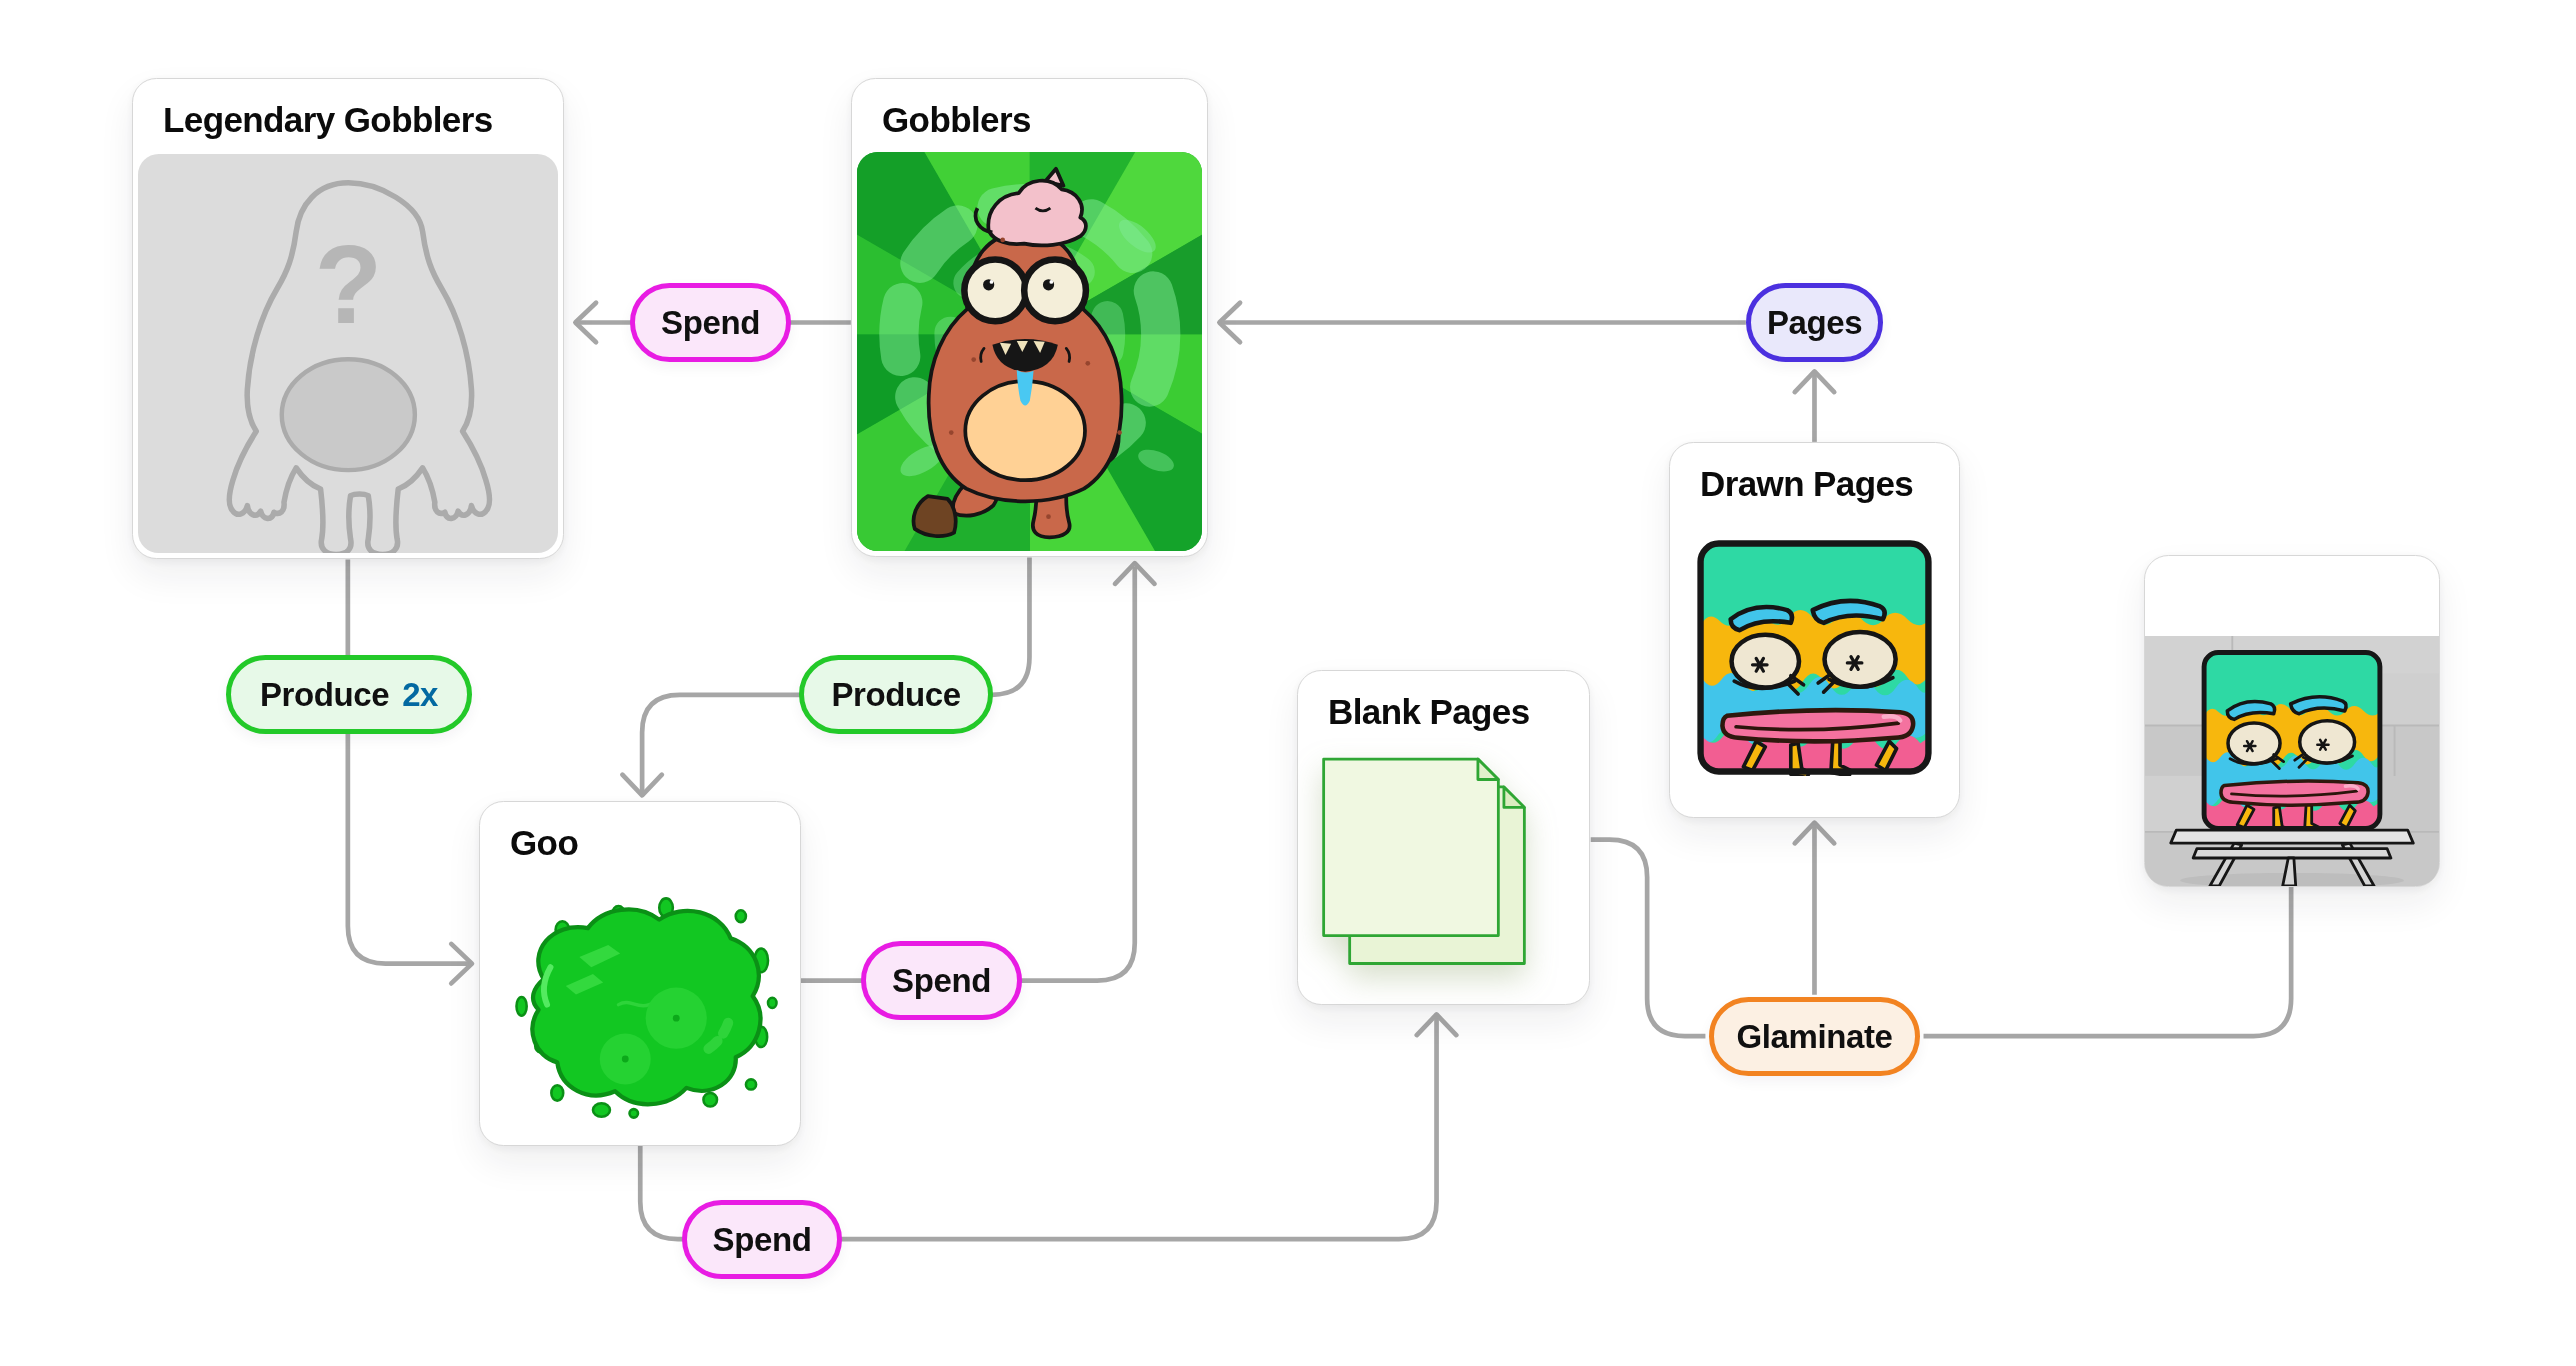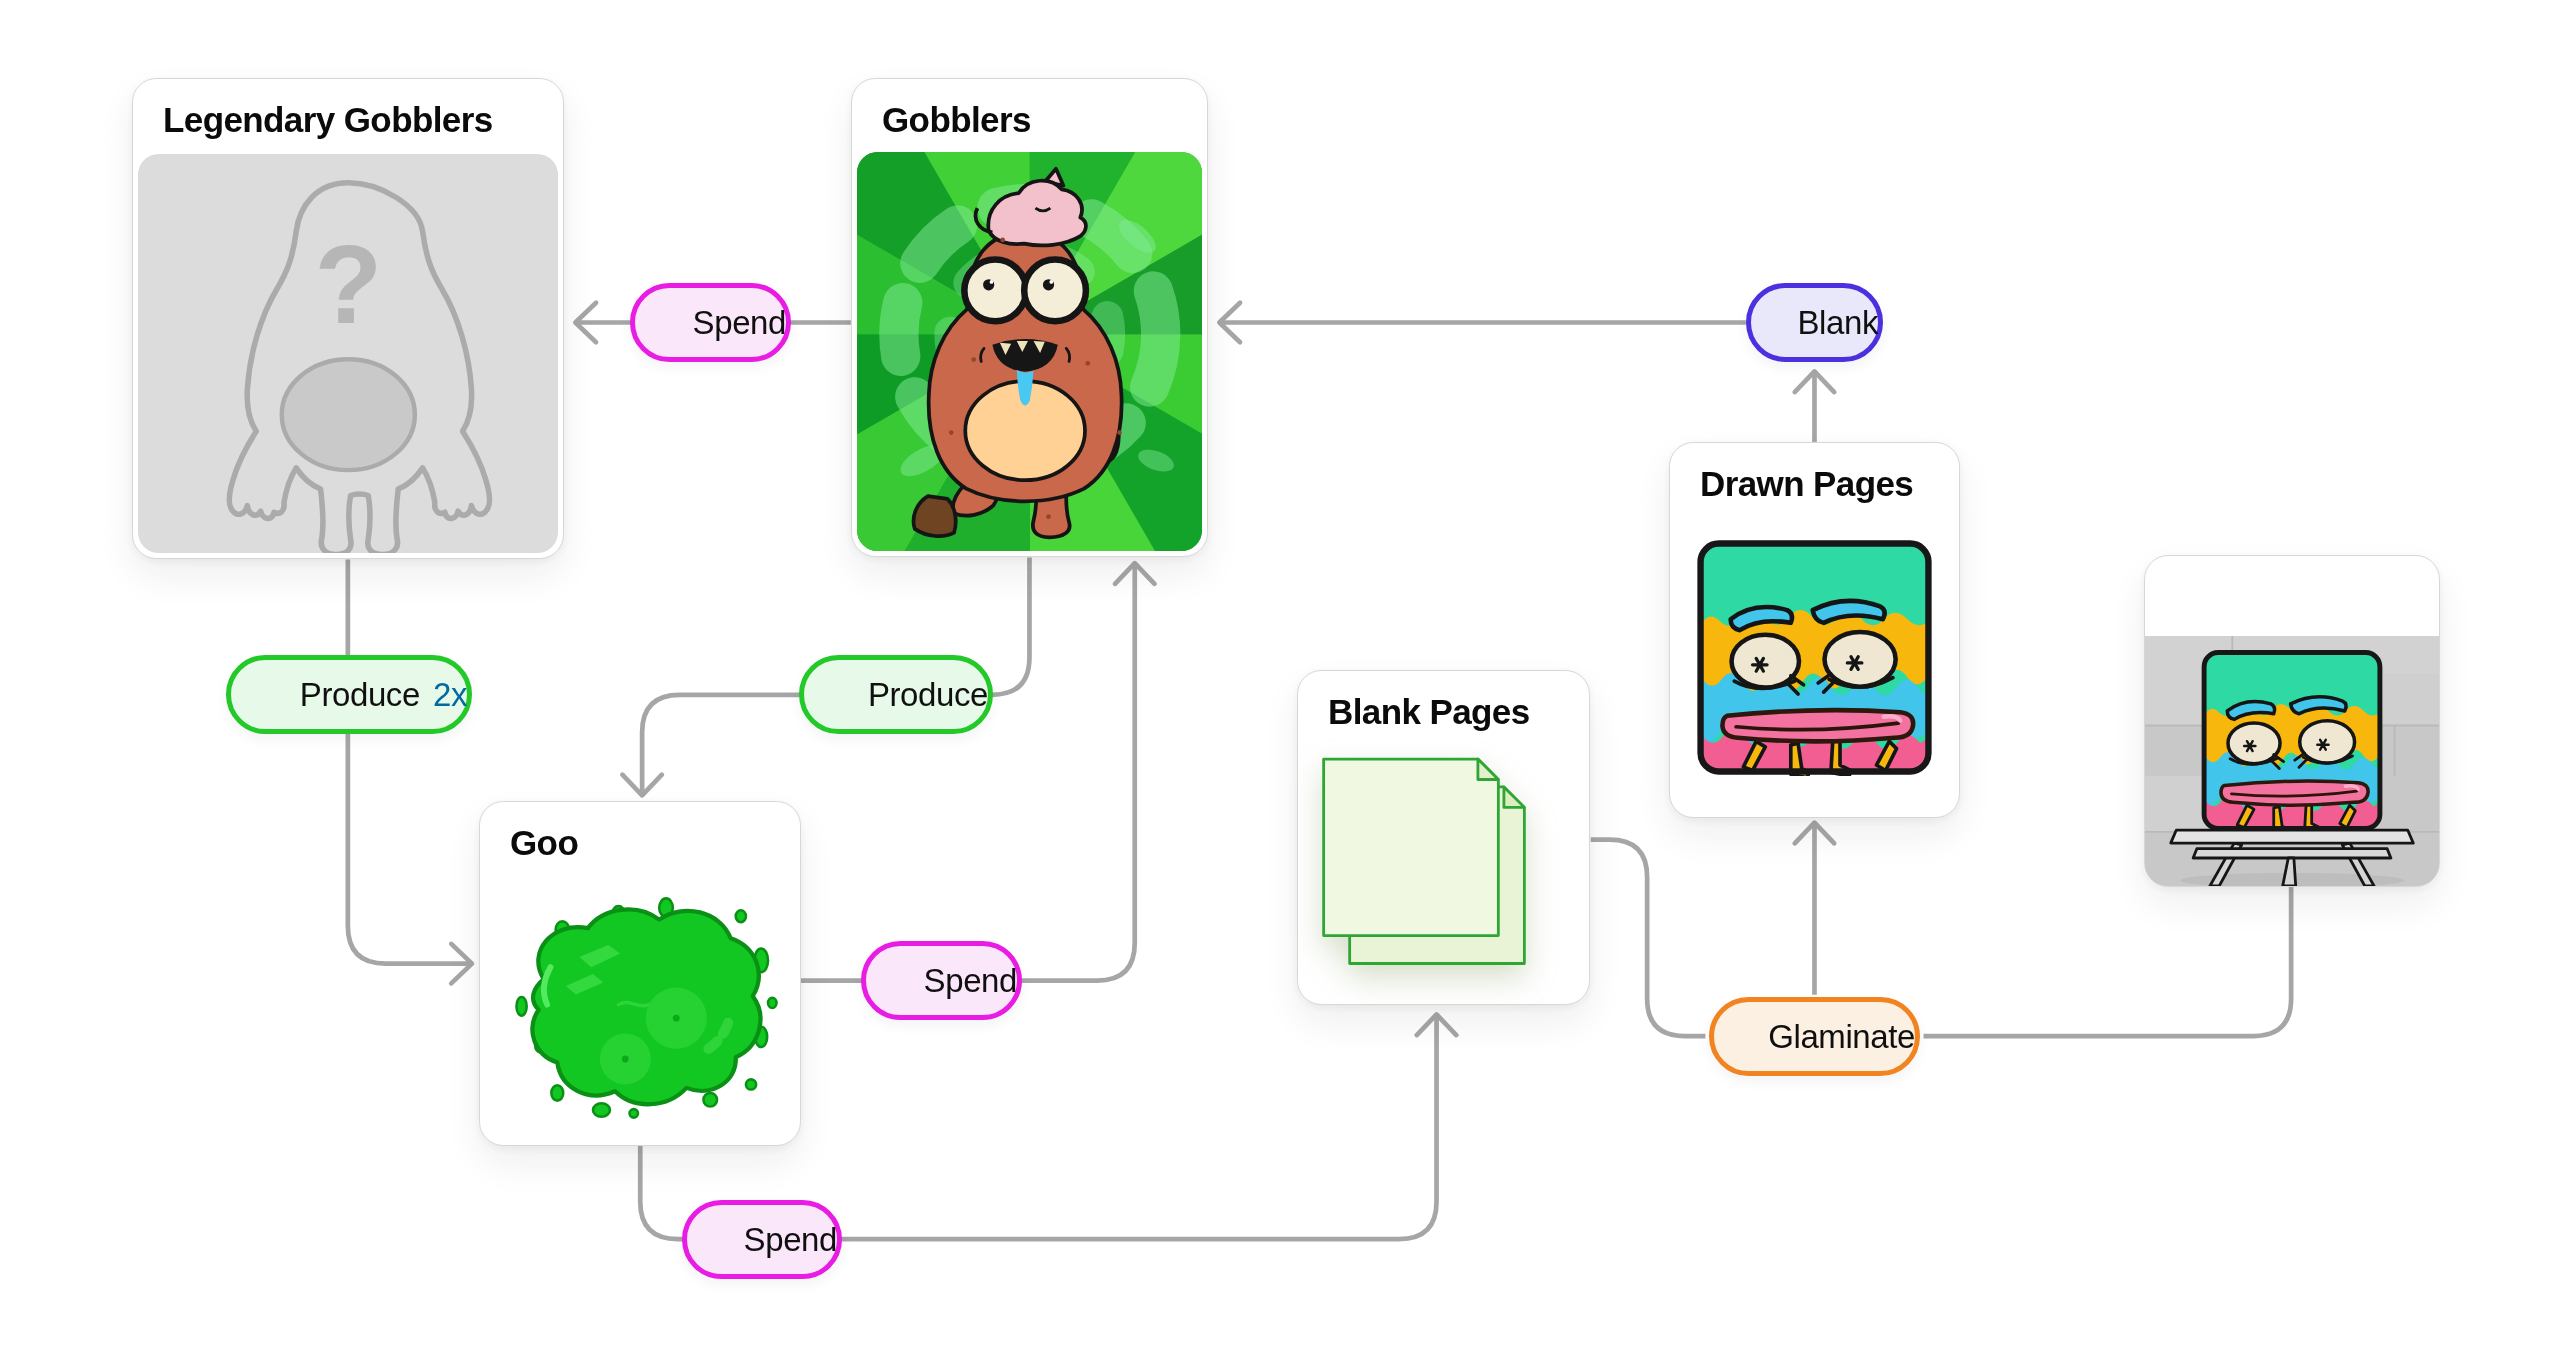--- a/index.html
+++ b/index.html
@@ -13,23 +13,23 @@
     box-shadow:0 17px 36px rgba(30,30,40,.07),0 2.8px 7.5px rgba(30,30,40,.05);
     box-sizing:border-box;
   }
   .card-title{
     position:absolute;top:0;left:0;right:0;padding:20.7px 30px;
     font-size:35px;font-weight:700;color:#0B0B0B;letter-spacing:-0.6px;white-space:nowrap;
   }
   .media{position:absolute;overflow:hidden;}
   .media svg{display:block;width:100%;height:100%;}
   .pill{
-    position:absolute;display:flex;align-items:center;justify-content:flex-end;gap:13px;
+    position:absolute;display:flex;align-items:center;justify-content:center;gap:13px;
     border:5.6px solid #888;border-radius:45px;background:#fff;box-sizing:border-box;
-    font-size:33px;font-weight:400;color:#101010;letter-spacing:-0.4px;white-space:nowrap;
+    font-size:33px;font-weight:700;color:#101010;letter-spacing:-0.4px;white-space:nowrap;
     box-shadow:0 5.6px 13px rgba(40,20,60,.05);
   }
   
   #card-legendary{left:132px;top:78px;width:432px;height:481px;}
   #card-legendary .media{left:4.7px;right:4.7px;top:75px;bottom:4.7px;border-radius:20.7px;background:#DCDCDC;}
   #card-gobblers{left:851px;top:78px;width:357px;height:479px;}
   #card-gobblers .media{left:4.7px;right:4.7px;top:73px;bottom:4.7px;border-radius:20.7px;}
   #card-drawn{left:1669px;top:442px;width:291px;height:376px;}
   #card-drawn .media{left:26px;right:26px;top:85px;bottom:30px;}
   #card-drafts{left:2144px;top:555px;width:296px;height:332px;}
@@ -279,21 +279,21 @@
         </g>
       </svg>
     </div>
   </div>
 
   <div class="pill" id="pill-spend-top" style="border-color: rgb(232, 28, 227); background-color: rgb(251, 231, 250);">
     <span>Spend</span>
   </div>
 
   <div class="pill" id="pill-feed" style="border-color: rgb(75, 48, 223); background-color: rgb(233, 232, 251);">
-    <span>Blank</span>
+    <span>Pages</span>
   </div>
 
   <div class="pill" id="pill-produce-2x" style="border-color: rgb(35, 201, 41); background-color: rgb(231, 249, 232);">
     <span>Produce</span>
     <span style="color: #0369a1;">2x</span>
   </div>
 
   <div class="pill" id="pill-produce" style="border-color: rgb(35, 201, 41); background-color: rgb(231, 249, 232);">
     <span>Produce</span>
   </div>

